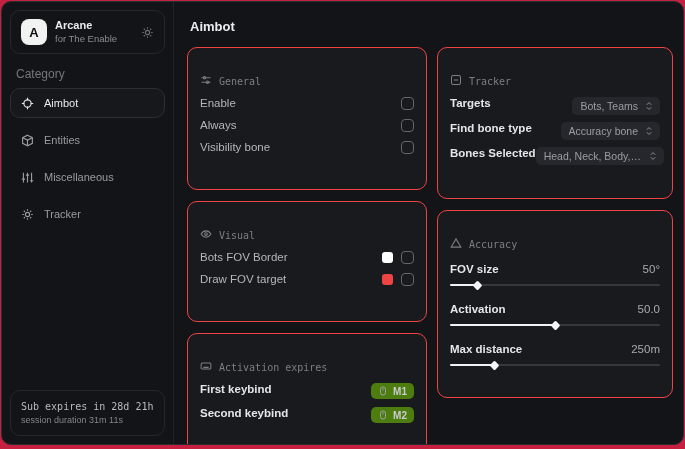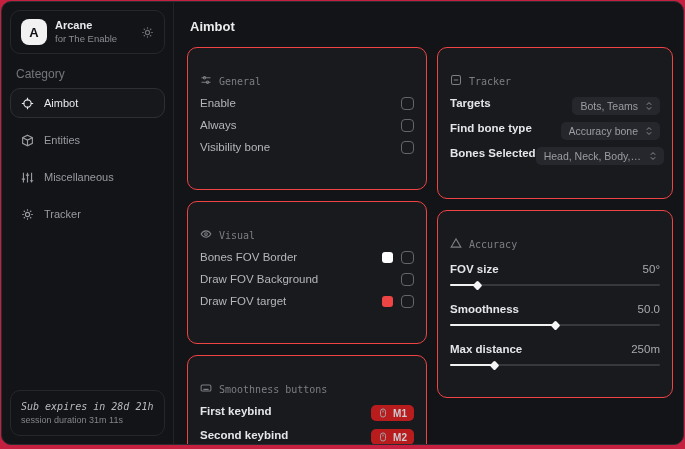--- a/index.html
+++ b/index.html
@@ -53,21 +53,21 @@
   }
   .nav-item.active {
     border-color:#2e2f34; background:#17181c; color:#e8e9eb;
   }
   .nav-item .nicon { display:flex; color:inherit; }
   .side-spacer { flex:1; }
   .sub-box {
     border:1px solid #26272c; border-radius:10px;
     padding:8px 10px; line-height:1.5;
   }
-  .sub-line1 { font-family:"DejaVu Sans Mono", monospace; font-size:10px; color:#b9bbc0;font-style:italic; }
+  .sub-line1 { font-family:"DejaVu Sans Mono", monospace; font-size:10px; color:#b9bbc0; }
   .sub-line2 { font-size:9px; font-weight:normal; color:#83858b; }
   
   .main { flex:1; padding:14px 13px; }
   .main-title { font-size:13px; font-weight:bold; color:#ededee; margin:3px 0 13px 3px; }
   .cols { display:flex; gap:10px; align-items:flex-start; }
   .col-l { width:240px; flex:0 0 240px; }
   .col-r { width:236px; flex:0 0 236px; }
   .card {
     background:#191a1e;
     border:1px solid #ef4444;
@@ -89,21 +89,21 @@
   .row-lab { font-size:11.5px; color:#b4b6ba; }
   .row-lab.bright { color:#e5e6e9; font-weight:bold; }
   .checkbox {
     width:13px; height:13px; border-radius:4px;
     border:1.5px solid #64666c; background:transparent;
   }
   .ctrl-group { display:flex; align-items:center; gap:8px; }
   .swatch { width:11px; height:11px; border-radius:3px; }
   .badge {
     display:flex; align-items:center; gap:5px;
-    background:#b91c1c; border-radius:5px;
+    background:#4d7c0f; border-radius:5px;
     padding:2.5px 7px;
     font-size:10px; font-weight:bold; color:#caccd1;
   }
   .badge svg { color:#9fa1a7; }
   .trow { height:25px; }
   .dropdown {
     display:flex; align-items:center; gap:6px;
     background:#26272c; border-radius:5px;
     padding:3px 6px 3px 8px;
     font-size:10.5px; color:#9b9da3;
@@ -237,50 +237,44 @@
           <div class="card-head">
             <span>
               <svg width="12" height="12" viewBox="0 0 16 16" fill="none" stroke="currentColor" stroke-width="1.4">
                 <path d="M1.5 8s2.4-4.2 6.5-4.2S14.5 8 14.5 8 12.1 12.2 8 12.2 1.5 8 1.5 8z"></path>
                   <circle cx="8" cy="8" r="1.8"></circle>
               </svg>
             </span>
             <span>Visual</span>
           </div>
           <div class="row">
-            <span class="row-lab">Bones FOV Border</span>
+            <span class="row-lab">Bots FOV Border</span>
             <span class="ctrl-group">
               <span class="swatch" style="background: rgb(255, 255, 255);"></span>
-              <span class="checkbox"></span>
-            </span>
-          </div>
-          <div class="row">
-            <span class="row-lab">Draw FOV Background</span>
-            <span class="ctrl-group">
               <span class="checkbox"></span>
             </span>
           </div>
           <div class="row">
             <span class="row-lab">Draw FOV target</span>
             <span class="ctrl-group">
               <span class="swatch" style="background: rgb(239, 68, 68);"></span>
               <span class="checkbox"></span>
             </span>
           </div>
         </div>
 
         <div class="card">
           <div class="card-head">
             <span>
               <svg width="12" height="12" viewBox="0 0 16 16" fill="none" stroke="currentColor" stroke-width="1.4">
                 <rect x="1.5" y="4" width="13" height="8" rx="1.5"></rect>
                 <path d="M4 7h.01M7 7h.01M10 7h.01M12 7h.01M4.5 9.8h7"></path>
               </svg>
             </span>
-            <span>Smoothness buttons</span>
+            <span>Activation expires</span>
           </div>
           <div class="row" style="height:24px">
             <span class="row-lab bright">First keybind</span>
             <span class="badge">
               <svg width="10" height="10" viewBox="0 0 16 16" fill="none" stroke="currentColor" stroke-width="1.6">
                 <rect x="4" y="1.5" width="8" height="13" rx="4"></rect>
                   <path d="M8 4v3"></path>
               </svg>
               <span>M1</span>
             </span>
@@ -357,21 +351,21 @@
             </div>
             <div class="slider">
               <div class="track"></div>
               <div class="fill" style="width: 13%;"></div>
               <div class="thumb" style="left: 13%;"></div>
             </div>
           </div>
 
           <div class="acc-block">
             <div class="acc-row">
-              <span class="row-lab bright">Smoothness</span>
+              <span class="row-lab bright">Activation</span>
               <span class="acc-val">50.0</span>
             </div>
             <div class="slider">
               <div class="track"></div>
               <div class="fill" style="width: 50%;"></div>
               <div class="thumb" style="left: 50%;"></div>
             </div>
           </div>
 
           <div class="acc-block">

